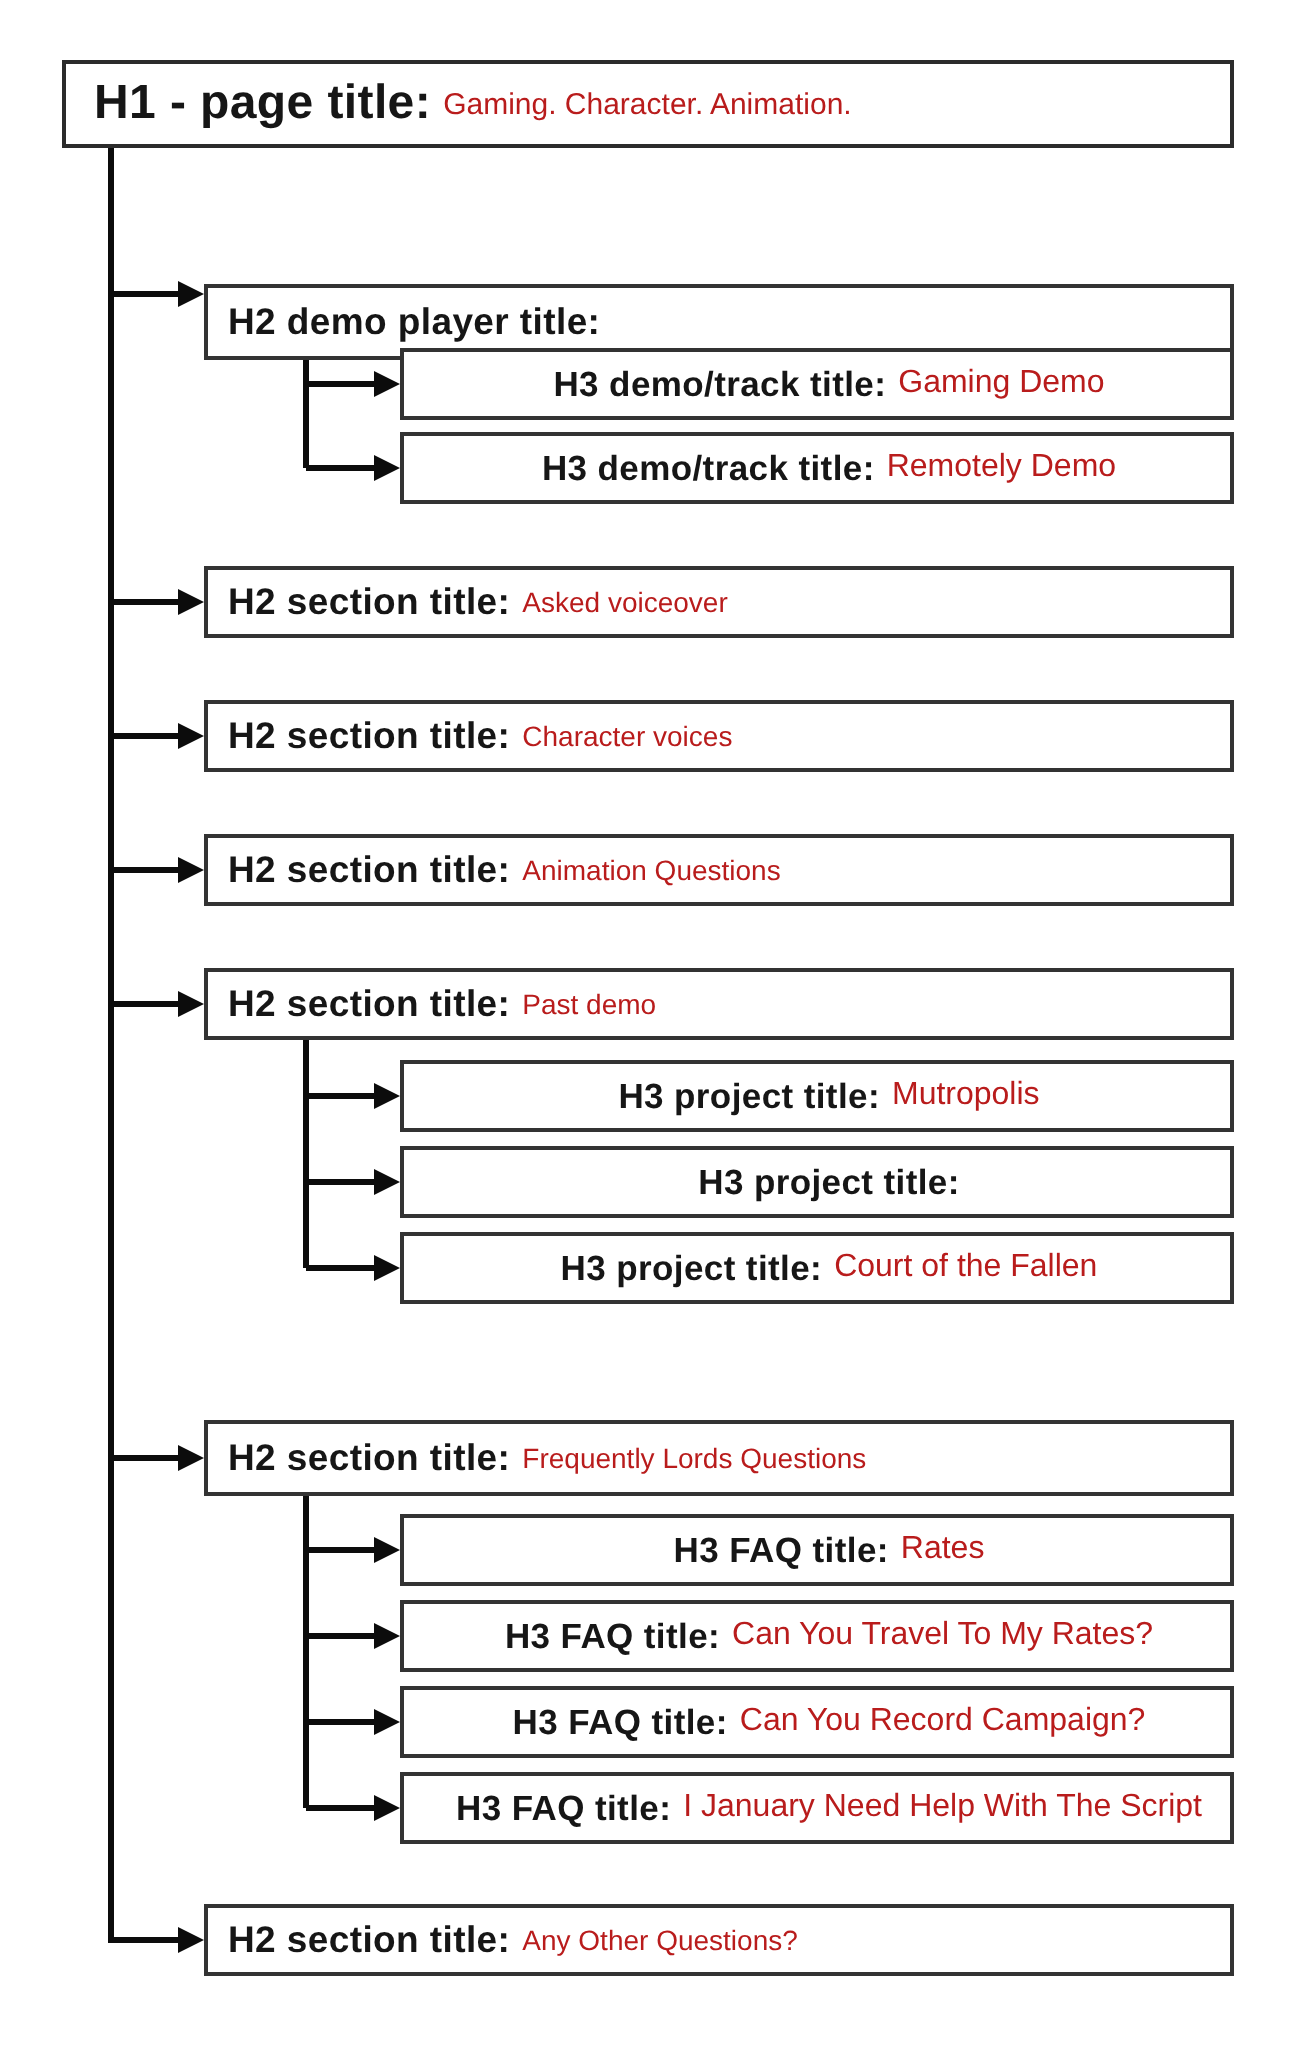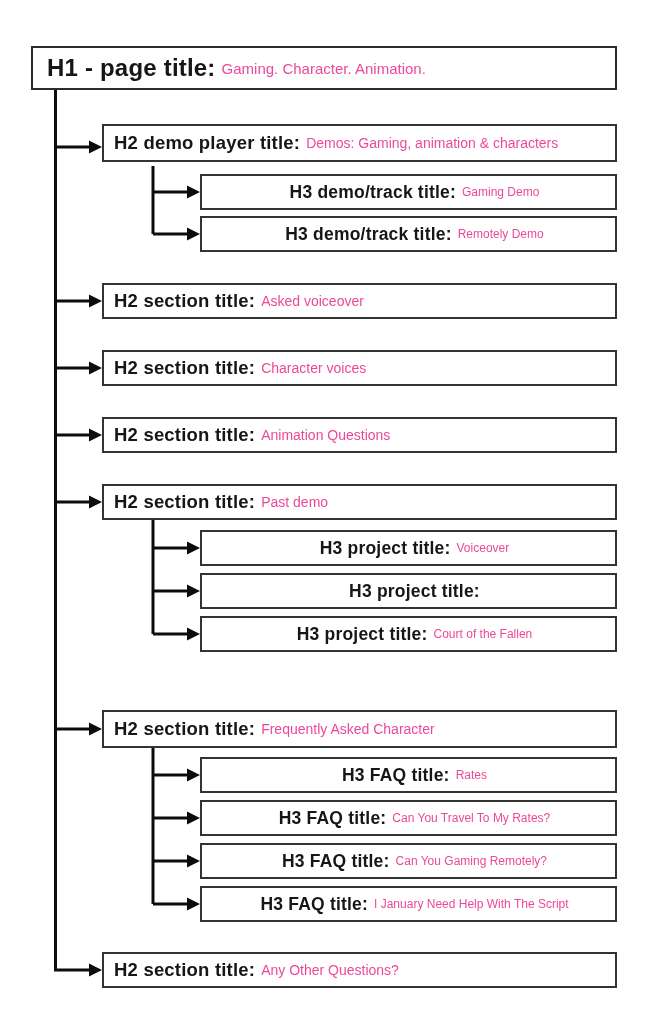--- a/index.html
+++ b/index.html
@@ -40,32 +40,32 @@
     white-space: nowrap;
     overflow: hidden;
   }
   .box .lbl {
     font-weight: 700;
     color: #161616;
     letter-spacing: 0.2px;
   }
   .box .val {
     font-weight: 400;
-    color: #ec4899;
+    color: #b91c1c;
     margin-left: 6px;
   }
-  .lv-h1 { padding-left: 14px; border-color: #2b2b2b; margin-top: 16px; }
+  .lv-h1 { padding-left: 14px; border-color: #2b2b2b; }
   .lv-h1 .lbl { font-size: 24px; }
   .lv-h1 .val { font-size: 15px; }
   .lv-h2 { padding-left: 10px; }
   .lv-h2 .lbl { font-size: 18.5px; }
   .lv-h2 .val { font-size: 14px; }
   .lv-h3 { padding-left: 12px; justify-content: center; }
   .lv-h3 .lbl { font-size: 17.5px; }
-  .lv-h3 .val { font-size: 12px; }
+  .lv-h3 .val { font-size: 16px; }
 </style>
 </head>
 <body>
 
 <div class="canvas">
 
   <svg class="connectors" width="649" height="1024" viewBox="0 0 649 1024">
     <g>
       <path class="ln" d="M55.5 74 L55.5 970 L90 970"></path>
     </g>
@@ -78,23 +78,22 @@
       <path class="ln" d="M153 192H188 M153 234H188 M153 548H188 M153 591H188 M153 634H188 M153 775H188 M153 818H188 M153 861H188 M153 904H188"></path>
       <path class="ah" d="M187 185.5L187 198.5L200 192Z M187 227.5L187 240.5L200 234Z M187 541.5L187 554.5L200 548Z M187 584.5L187 597.5L200 591Z M187 627.5L187 640.5L200 634Z M187 768.5L187 781.5L200 775Z M187 811.5L187 824.5L200 818Z M187 854.5L187 867.5L200 861Z M187 897.5L187 910.5L200 904Z"></path>
     </g>
   </svg>
 
   <div class="box lv-h1" style="left:31px;top:30px;width:586px;height:44px">
     <span class="lbl">H1 - page title:</span>
     <span class="val">Gaming. Character. Animation.</span>
   </div>
 
-  <div class="box lv-h2" style="left:102px;top:124px;width:515px;height:38px">
+  <div class="box lv-h2" style="left:102px;top:142px;width:515px;height:38px">
     <span class="lbl">H2 demo player title:</span>
-    <span class="val">Demos: Gaming, animation &amp; characters</span>
   </div>
 
   <div class="box lv-h3" style="left:200px;top:174px;width:417px;height:36px">
     <span class="lbl">H3 demo/track title:</span>
     <span class="val">Gaming Demo</span>
   </div>
 
   <div class="box lv-h3" style="left:200px;top:216px;width:417px;height:36px">
     <span class="lbl">H3 demo/track title:</span>
     <span class="val">Remotely Demo</span>
@@ -115,50 +114,50 @@
     <span class="val">Animation Questions</span>
   </div>
 
   <div class="box lv-h2" style="left:102px;top:484px;width:515px;height:36px">
     <span class="lbl">H2 section title:</span>
     <span class="val">Past demo</span>
   </div>
 
   <div class="box lv-h3" style="left:200px;top:530px;width:417px;height:36px">
     <span class="lbl">H3 project title:</span>
-    <span class="val">Voiceover</span>
+    <span class="val">Mutropolis</span>
   </div>
 
   <div class="box lv-h3" style="left:200px;top:573px;width:417px;height:36px">
     <span class="lbl">H3 project title:</span>
   </div>
 
   <div class="box lv-h3" style="left:200px;top:616px;width:417px;height:36px">
     <span class="lbl">H3 project title:</span>
     <span class="val">Court of the Fallen</span>
   </div>
 
   <div class="box lv-h2" style="left:102px;top:710px;width:515px;height:38px">
     <span class="lbl">H2 section title:</span>
-    <span class="val">Frequently Asked Character</span>
+    <span class="val">Frequently Lords Questions</span>
   </div>
 
   <div class="box lv-h3" style="left:200px;top:757px;width:417px;height:36px">
     <span class="lbl">H3 FAQ title:</span>
     <span class="val">Rates</span>
   </div>
 
   <div class="box lv-h3" style="left:200px;top:800px;width:417px;height:36px">
     <span class="lbl">H3 FAQ title:</span>
     <span class="val">Can You Travel To My Rates?</span>
   </div>
 
   <div class="box lv-h3" style="left:200px;top:843px;width:417px;height:36px">
     <span class="lbl">H3 FAQ title:</span>
-    <span class="val">Can You Gaming Remotely?</span>
+    <span class="val">Can You Record Campaign?</span>
   </div>
 
   <div class="box lv-h3" style="left:200px;top:886px;width:417px;height:36px">
     <span class="lbl">H3 FAQ title:</span>
     <span class="val">I January Need Help With The Script</span>
   </div>
 
   <div class="box lv-h2" style="left:102px;top:952px;width:515px;height:36px">
     <span class="lbl">H2 section title:</span>
     <span class="val">Any Other Questions?</span>

